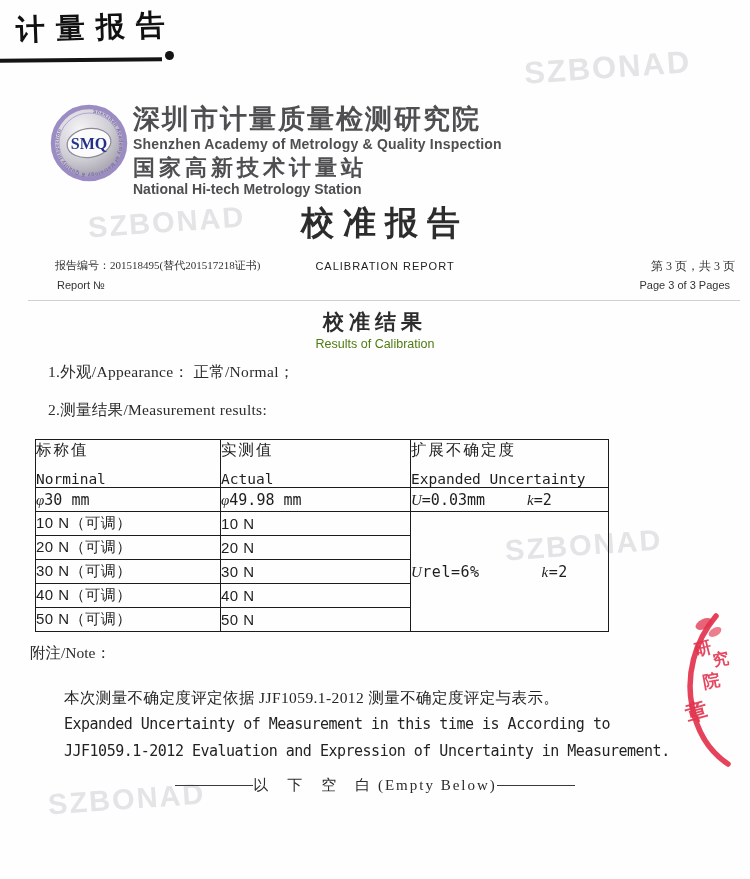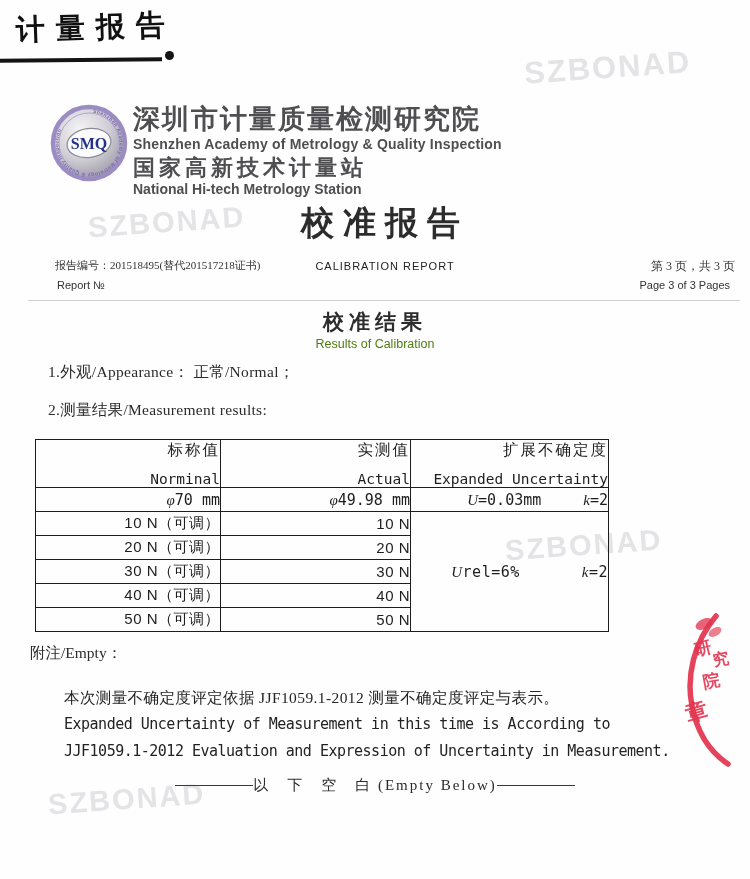--- a/index.html
+++ b/index.html
@@ -46,21 +46,21 @@
   .section-en { font-size:12.5px; color:#4d7c0f; font-family:"Liberation Sans", sans-serif; margin-top:1px; }
   
   .item { position:absolute; left:48px; font-size:15.5px; color:#2b2b2b; letter-spacing:0.3px; }
   .item-1 { top:362px; }
   .item-2 { top:400px; }
   
   .results-table {
     position:absolute; left:35px; top:439px; width:573px;
     border-collapse:collapse; table-layout:fixed; color:#1e1e1e;
   }
-  .results-table td { border:1.6px solid #1c1c1c; text-align:right; vertical-align:middle; }
+  .results-table td { border:1.6px solid #1c1c1c; text-align:left; vertical-align:middle; }
   .results-table .th-cell { height:48px; }
   .th-cn { font-size:15.5px; letter-spacing:2px; }
   .th-en { font-size:14.5px; font-family:"DejaVu Sans Mono", monospace; margin-top:10px; }
   .row-phi td { height:24px; font-size:15px; font-family:"DejaVu Sans Mono", monospace; }
   .row-force td { height:24px; font-size:15px; font-family:"Liberation Sans", sans-serif; letter-spacing:0.5px; }
   .unc-pair { display:inline-flex; justify-content:center; gap:42px; font-family:"DejaVu Sans Mono", monospace; font-size:15px; }
   .merged-unc { vertical-align:middle; }
   .merged-unc .unc-pair { gap:62px; }
   .it { font-style:italic; font-family:"Liberation Serif", serif; }
   
@@ -150,21 +150,21 @@
       <td class="th-cell">
         <div class="th-cn">实测值</div>
         <div class="th-en">Actual</div>
       </td>
       <td class="th-cell">
         <div class="th-cn">扩展不确定度</div>
         <div class="th-en">Expanded Uncertainty</div>
       </td>
     </tr>
     <tr class="row-phi">
-      <td><span class="it">φ</span><span>70 mm</span></td>
+      <td><span class="it">φ</span><span>30 mm</span></td>
       <td><span class="it">φ</span><span>49.98 mm</span></td>
       <td>
         <span class="unc-pair">
           <span><span class="it">U</span><span>=0.03mm</span></span>
           <span><span class="it">k</span><span>=2</span></span>
         </span>
       </td>
     </tr>
     <tr class="row-force">
       <td>10 N（可调）</td>
@@ -188,21 +188,21 @@
       <td>40 N（可调）</td>
       <td>40 N</td>
     </tr>
     <tr class="row-force">
       <td>50 N（可调）</td>
       <td>50 N</td>
     </tr>
   </tbody>
     </table>
 
-  <div class="note-label">附注/Empty：</div>
+  <div class="note-label">附注/Note：</div>
   <div class="note-para">
     <div class="note-line-cn">本次测量不确定度评定依据 JJF1059.1-2012 测量不确定度评定与表示。</div>
     <div class="note-line-en">Expanded Uncertainty of Measurement in this time is  According to</div>
     <div class="note-line-en">JJF1059.1-2012 Evaluation and Expression of Uncertainty in Measurement.</div>
   </div>
 
   <div class="empty-below">
     <span class="eb-dash"></span>
     <span class="eb-label">以　下　空　白 (Empty Below)</span>
     <span class="eb-dash"></span>

